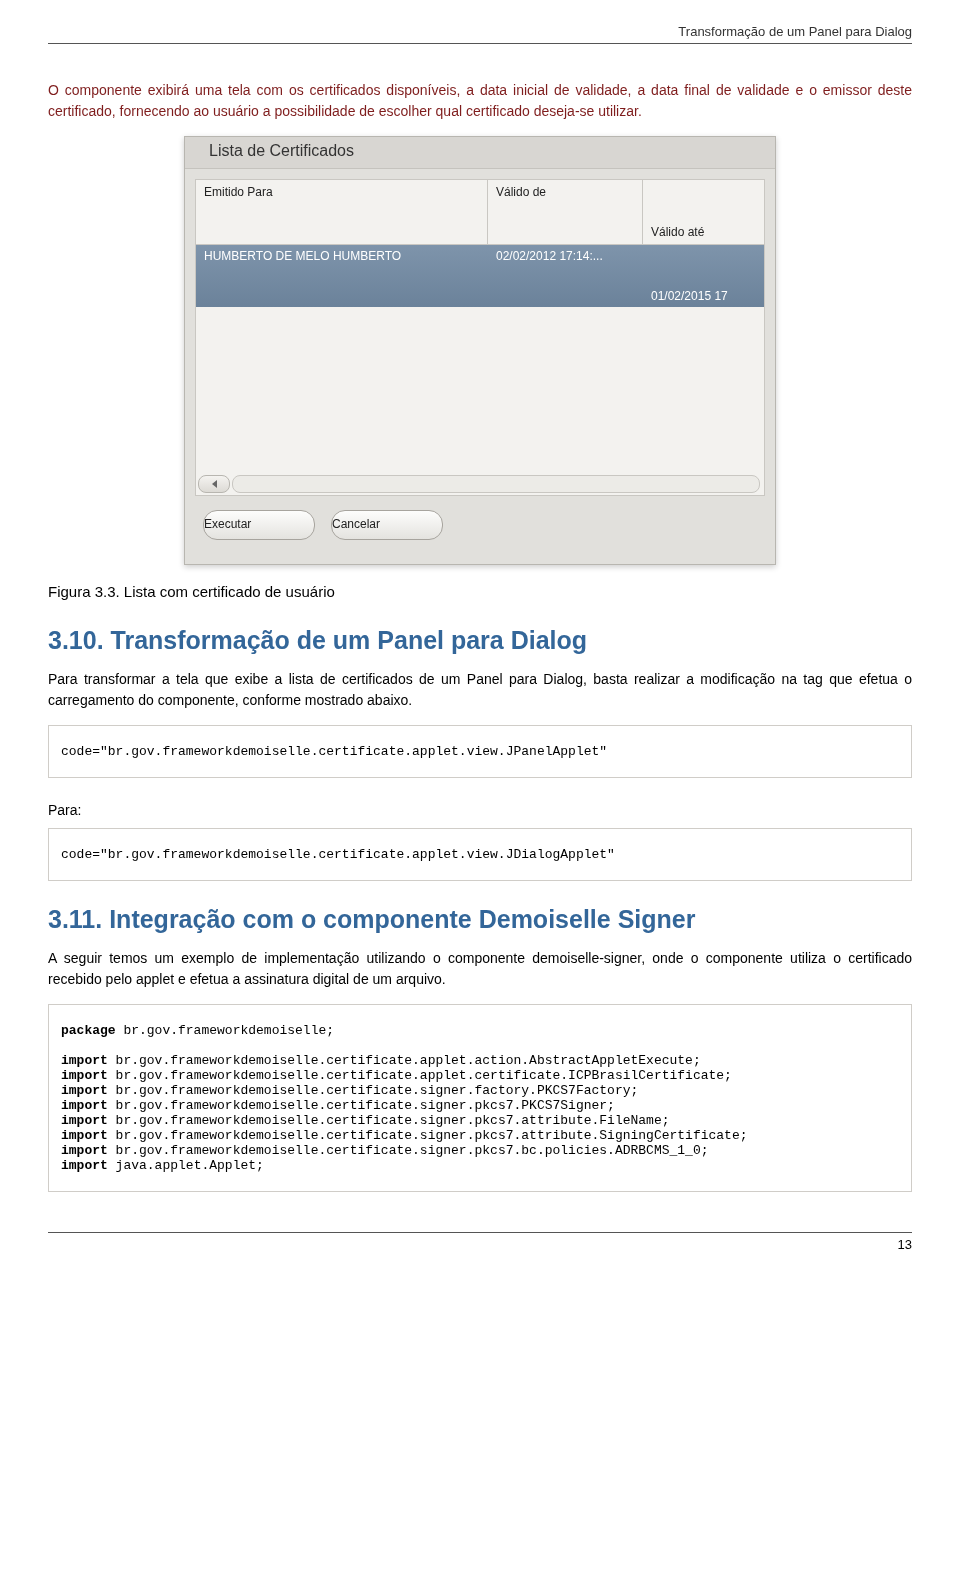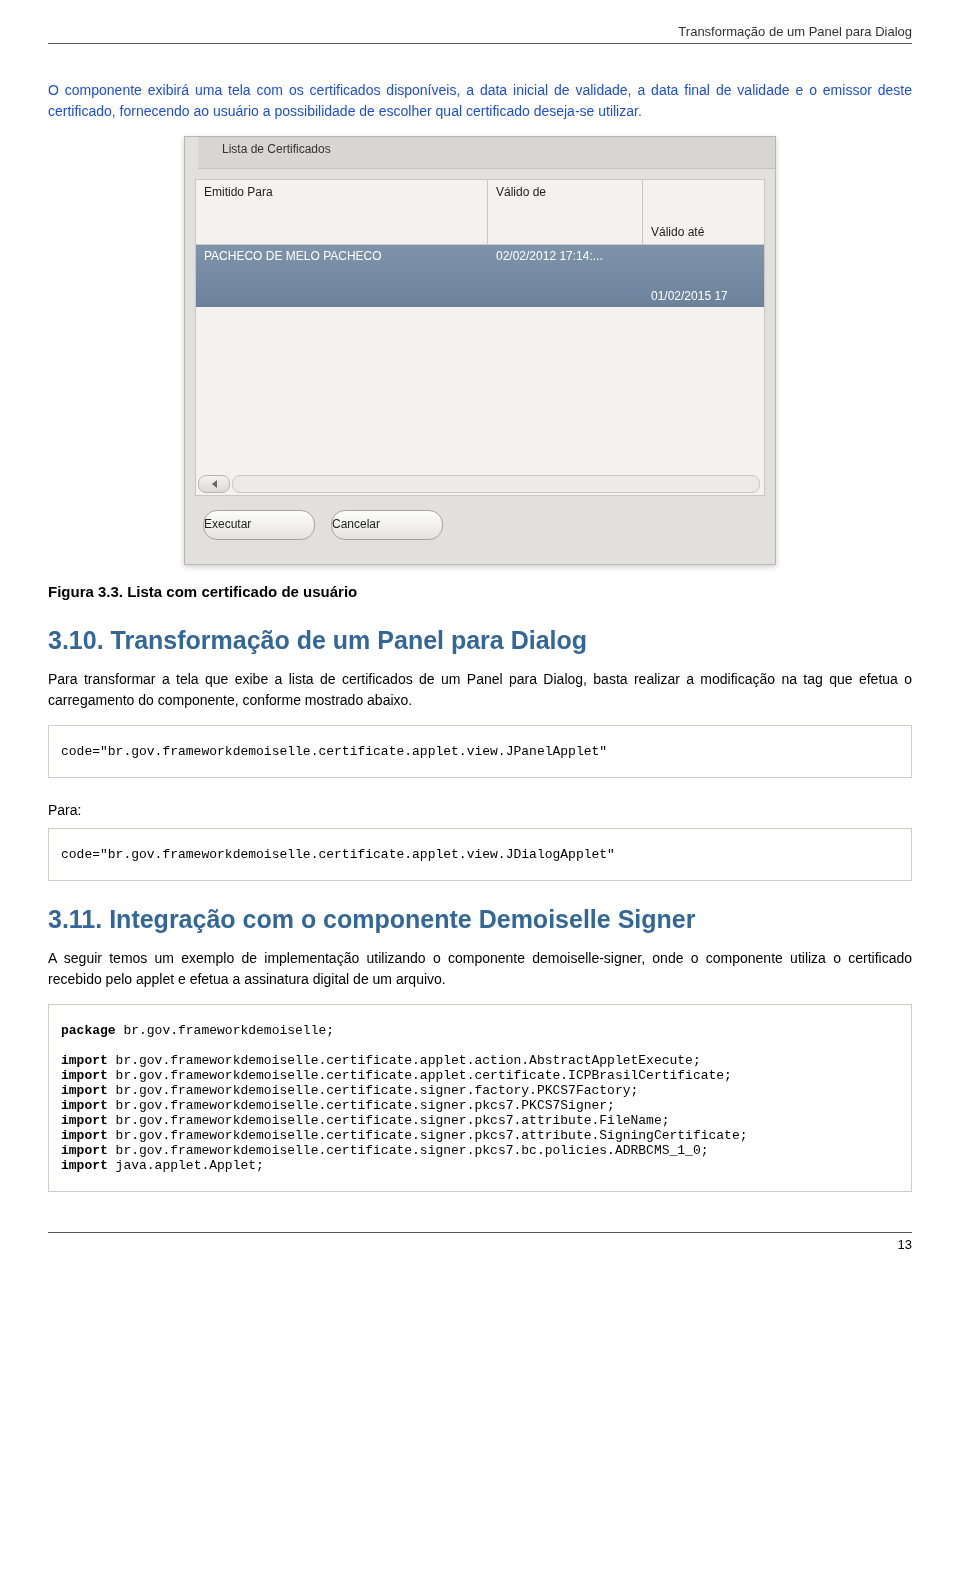--- a/index.html
+++ b/index.html
@@ -23,41 +23,40 @@
   hr.rule {
     border: none;
     border-top: 1px solid #555;
     margin: 0;
   }
   .body-text {
     font-size: 14px;
     line-height: 1.5;
     margin: 36px 0 14px 0;
     text-align: justify;
-    color: #1d4ed8;
+    color: #7f1d1d;
   }
   .figure-wrap {
     margin: 0 0 14px 0;
   }
   .dlg {
     width: 592px;
     margin: 0 auto;
     background: #e1e0dc;
     border: 1px solid #b8b6b0;
     box-shadow: 0 2px 6px rgba(0,0,0,0.2);
     box-sizing: border-box;
   }
   .dlg-titlebar {
     height: 26px;
     background: #d8d6d2;
     border-bottom: 1px solid #c5c3be;
     padding: 5px 8px 0 24px;
-    font-size: 12px;
+    font-size: 16px;
     color: #333;
-    margin-left: 13px;
   }
   .dlg-body {
     padding: 10px 10px 6px 10px;
   }
   .table-header {
     display: flex;
     background: #f3f2ef;
     border: 1px solid #c9c7c2;
     border-bottom: 1px solid #c9c7c2;
     font-size: 12px;
@@ -133,21 +132,21 @@
     height: 28px;
     background: linear-gradient(#fdfdfc, #e4e3df);
     border: 1px solid #a7a49e;
     border-radius: 14px;
     font-size: 12px;
     color: #222;
     text-align: left;
     line-height: 26px;
   }
   .caption {
-    font-weight: bold;
+    font-weight: normal;
     font-size: 15px;
     margin: 18px 0 26px 0;
   }
   h2.section {
     color: #336699;
     font-size: 25px;
     font-weight: bold;
     margin: 10px 0 14px 0;
   }
   .para {
@@ -201,21 +200,21 @@
     <div class="dlg">
       <div class="dlg-titlebar">Lista de Certificados</div>
       <div class="dlg-body">
         <div class="table-header">
           <div class="th col1">Emitido Para</div>
           <div class="th col2">Válido de</div>
           <div class="th col3">Válido até</div>
         </div>
         <div class="table-body">
           <div class="row-sel">
-            <div class="td col1">PACHECO DE MELO PACHECO</div>
+            <div class="td col1">HUMBERTO DE MELO HUMBERTO</div>
             <div class="td col2">02/02/2012 17:14:...</div>
             <div class="td col3">01/02/2015 17</div>
           </div>
           <div class="scroll-left">
               <div class="arrow-left"></div>
             </div>
           <div class="scroll-track"></div>
         </div>
         <div class="dlg-buttons">
           <div class="btn">Executar</div>

